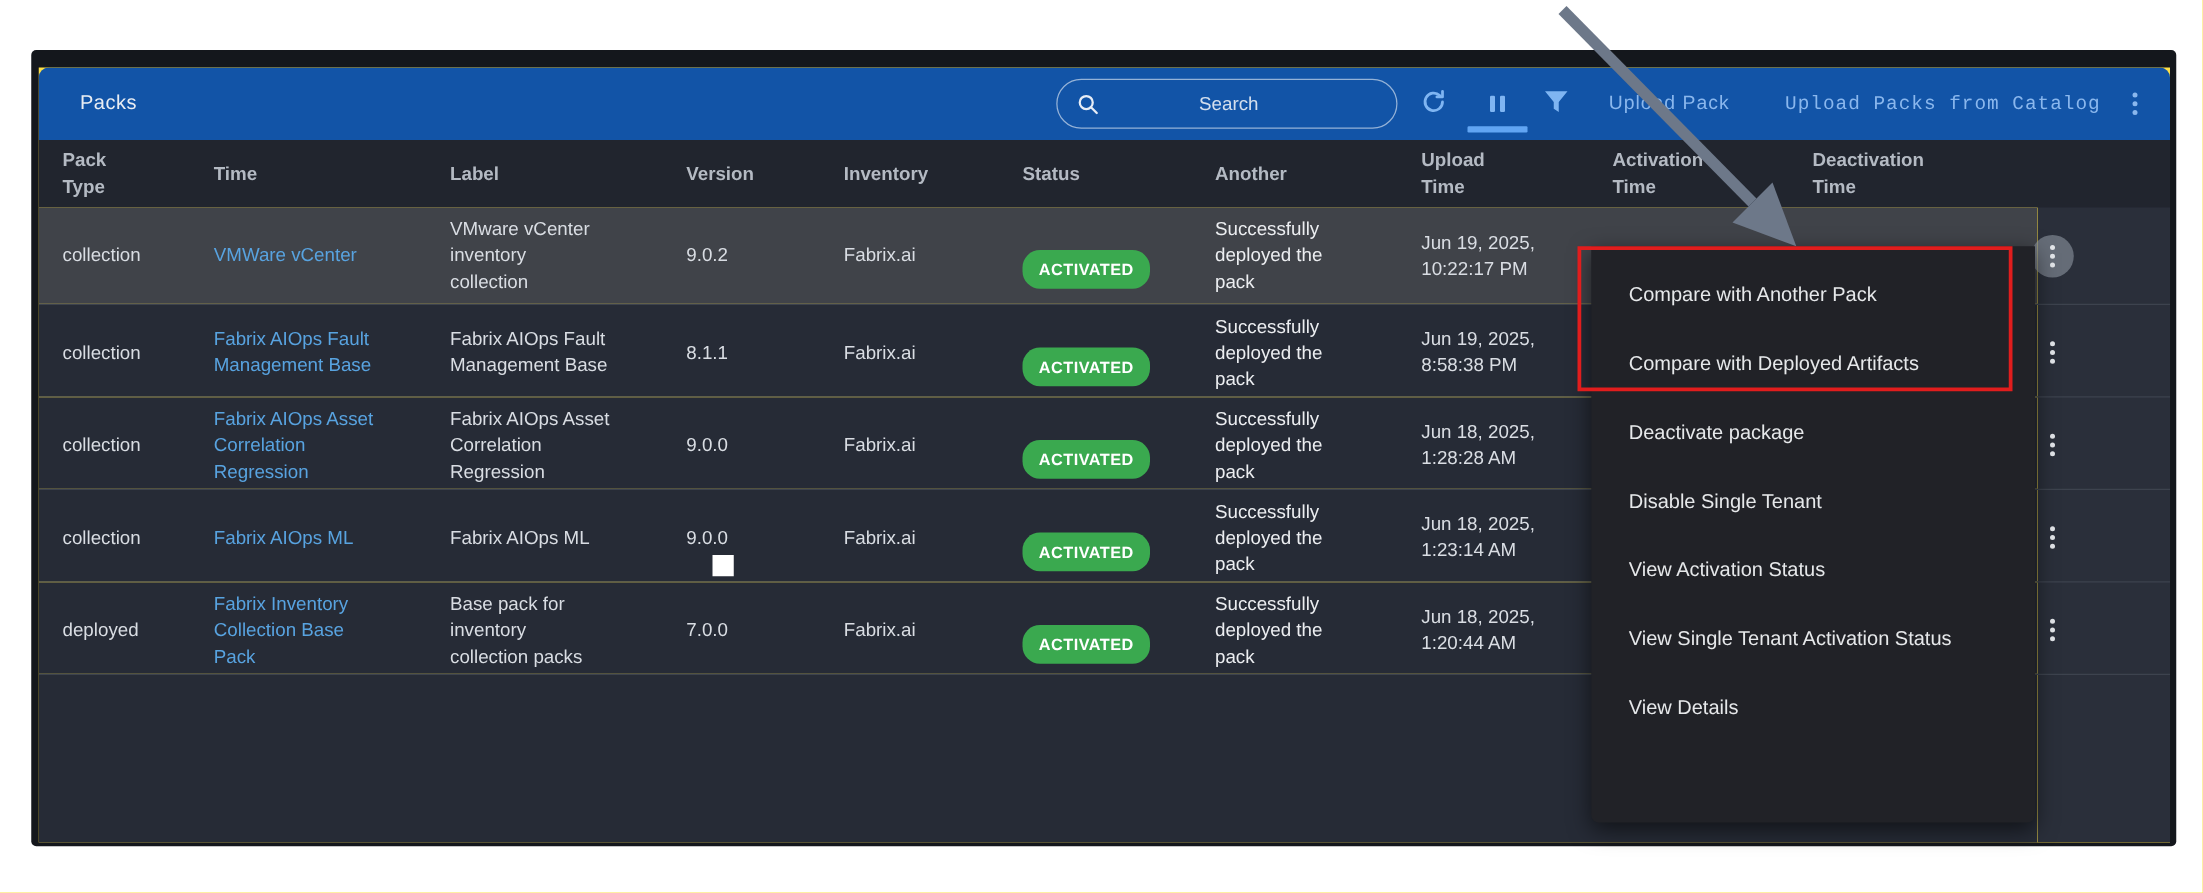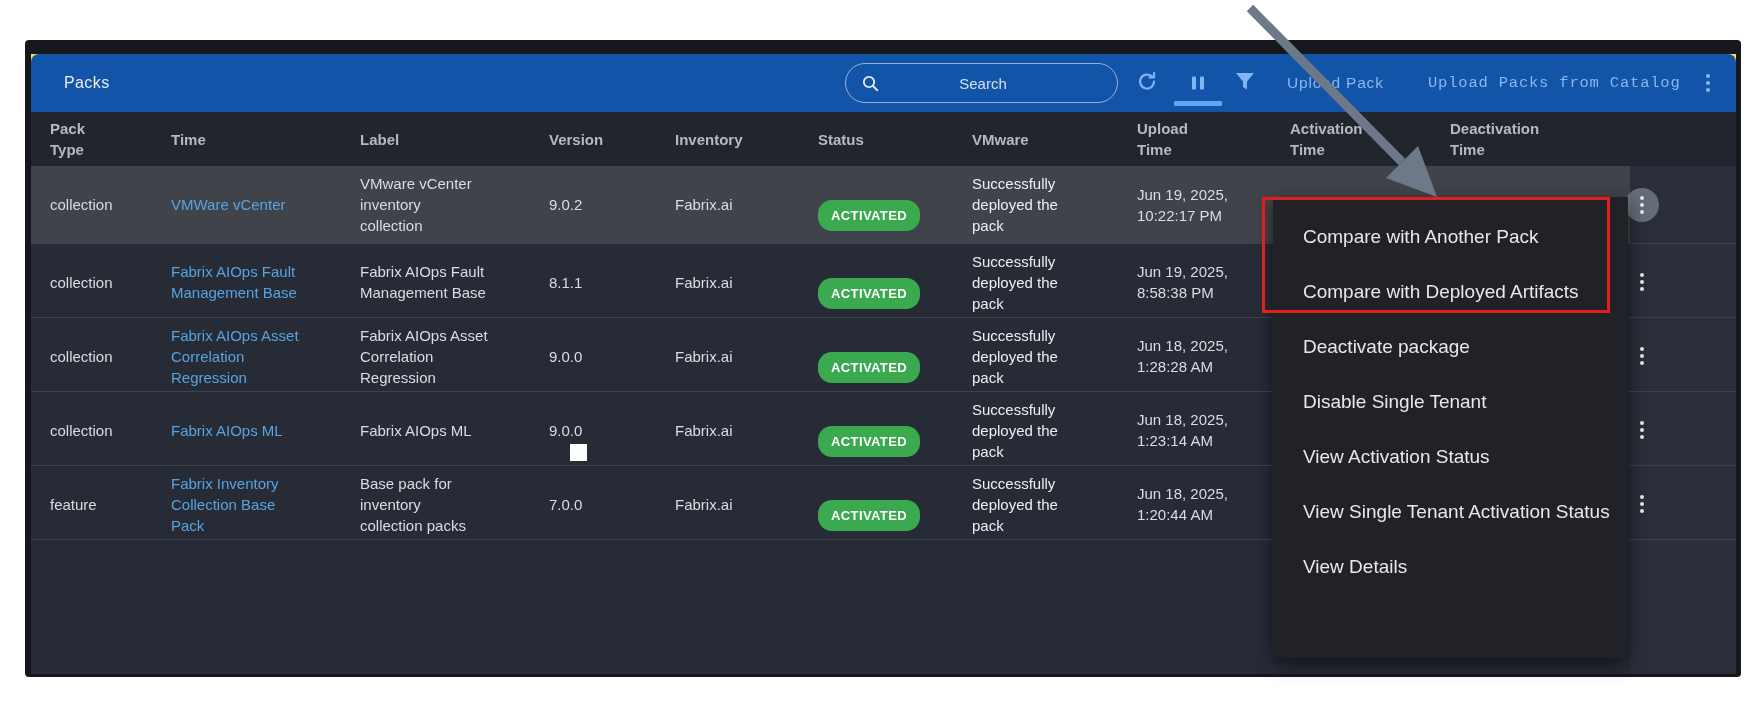--- a/index.html
+++ b/index.html
@@ -74,21 +74,21 @@
   .kebab.open { background:rgba(150,158,170,.55); }
   .filler { height:137px; background:linear-gradient(to right,#262b36 0,#262b36 1599px,rgba(0,0,0,0) 1599px); position:relative; z-index:2; }
 
   
   .context-menu {
     position:absolute; left:1273px; top:197px; width:355px; height:461px;
     background:#212227; border-radius:0 0 6px 6px; z-index:30;
     box-shadow:0 6px 18px rgba(0,0,0,.55); padding-top:12px;
   }
   .context-menu .item {
-    height:55px; line-height:55px; padding-left:30px; color:#e6e8ea; font-size:19px;
+    height:55px; line-height:55px; padding-left:30px; color:#e6e8ea; font-size:16px;
     cursor:pointer; white-space:nowrap;
   }
 
   
   .annotation-box {
     position:absolute; left:1262px; top:197px; width:348px; height:116px;
     border:3px solid #e11d1d; z-index:40; pointer-events:none;
   }
   .arrow-svg { position:absolute; left:0; top:0; width:1762px; height:714px; z-index:50; pointer-events:none; }
   .cursor-artifact { position:absolute; left:570px; top:444px; width:17px; height:17px; background:#ffffff; z-index:20; }
@@ -148,21 +148,21 @@
     <div class="actions-strip"></div>
 
     <div class="thead grid">
         <div class="hcell">Pack
 Type</div>
         <div class="hcell">Time</div>
         <div class="hcell">Label</div>
         <div class="hcell">Version</div>
         <div class="hcell">Inventory</div>
         <div class="hcell">Status</div>
-        <div class="hcell">VMware</div>
+        <div class="hcell">Another</div>
         <div class="hcell">Upload
 Time</div>
         <div class="hcell">Activation
 Time</div>
         <div class="hcell">Deactivation
 Time</div>
       </div>
 
     <div class="tbody">
   <div class="row grid highlighted">
@@ -243,21 +243,21 @@
     <div class="cell c-upload">Jun 18, 2025,
 1:23:14 AM</div>
     <div class="cell c-activation"></div>
     <div class="cell c-deactivation"></div>
     <div class="cell c-actions" style="padding-left:0;">
       <button class="kebab"><i></i><i></i><i></i></button>
     </div>
   </div>
 
   <div class="row grid">
-    <div class="cell c-type">feature</div>
+    <div class="cell c-type">deployed</div>
     <div class="cell c-name"><a>Fabrix Inventory
 Collection Base
 Pack</a></div>
     <div class="cell c-label">Base pack for
 inventory
 collection packs</div>
     <div class="cell c-version">7.0.0</div>
     <div class="cell c-publisher">Fabrix.ai</div>
     <div class="cell c-status"><span class="badge">ACTIVATED</span></div>
     <div class="cell c-message">Successfully

